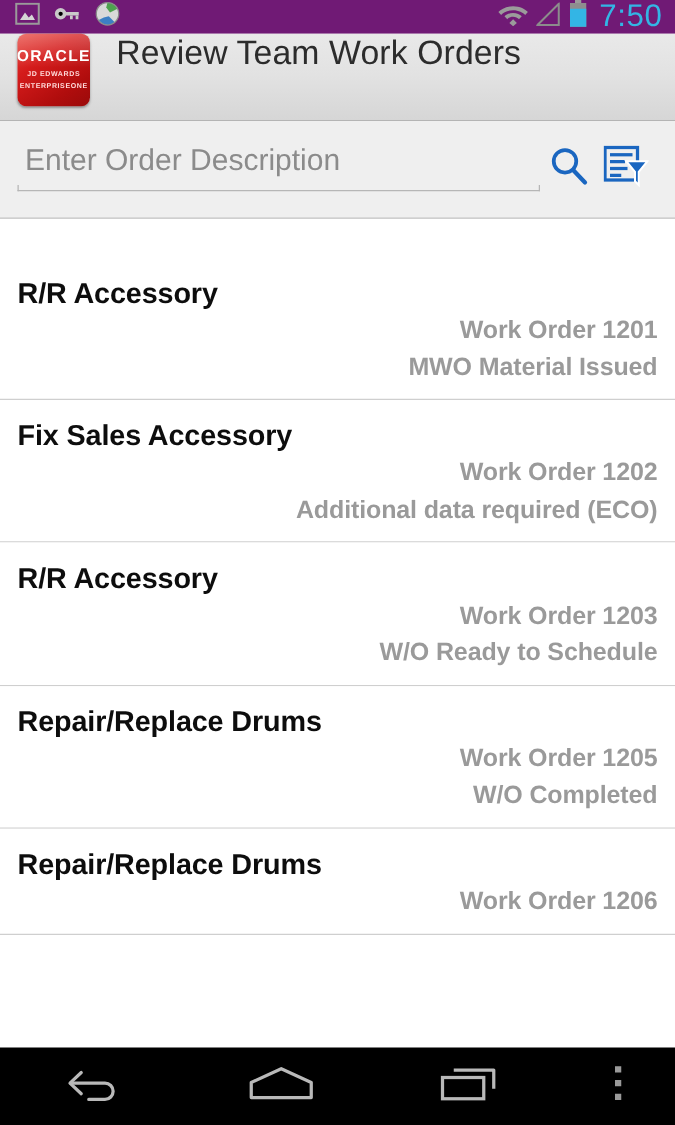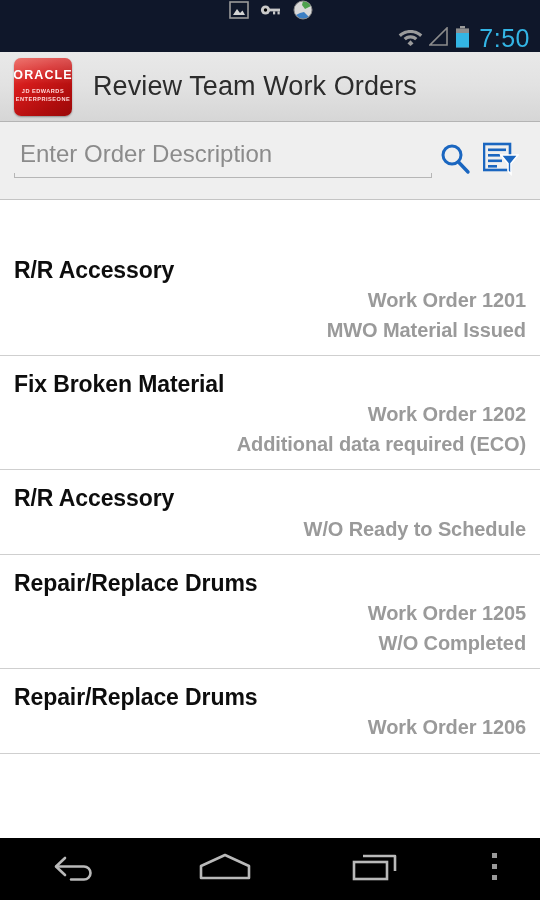--- a/index.html
+++ b/index.html
@@ -6,38 +6,37 @@
   html, body {
     width:540px; height:900px;
     background:#ffffff;
     font-family:"Liberation Sans", sans-serif;
     overflow:hidden;
   }
   #app { position:relative; width:540px; height:900px; }
 
   
   .statusbar {
-    height:52px; background:#0f172a;
+    height:27px; background:#701a75;
     display:flex; align-items:center;
     padding:0 10px 0 12px;
-    flex-direction:column;
   }
   .status-left { display:flex; align-items:center; gap:11px; }
   .status-right { margin-left:auto; display:flex; align-items:center; gap:6px; }
   .clock {
     color:#33b5e5; font-size:25px; letter-spacing:0.5px;
     font-family:"Liberation Sans", sans-serif; margin-left:3px;
   }
 
   
   .header {
     height:70px;
     background:linear-gradient(180deg,#e9e9e9 0%,#e2e2e2 48%,#d6d6d6 100%);
     border-bottom:1px solid #b4b4b4;
-    display:flex; align-items:center; padding-left:14px;
+    display:flex; align-items:flex-start; padding-left:14px;
   }
   .logo {
     width:58px; height:58px; border-radius:7px;
     background:linear-gradient(145deg,#e8443c 0%,#d41b1b 35%,#b00d0d 75%,#9a0a0a 100%);
     box-shadow:0 1px 2px rgba(0,0,0,.35);
     display:flex; flex-direction:column; align-items:center; justify-content:center;
     overflow:hidden; position:relative; flex:0 0 auto;
   }
   .logo:after{
     content:""; position:absolute; left:0; top:0; width:100%; height:46%;
@@ -77,21 +76,21 @@
     content:""; position:absolute; top:-4px; width:1px; height:5px; background:#b6b6b6;
   }
   .search-underline:before { left:0; }
   .search-underline:after  { right:0; }
   .icon-btn {
     flex:0 0 auto; display:flex; align-items:center; justify-content:center;
     width:46px; height:50px; cursor:pointer;
   }
 
   
-  .list { position:absolute; top:206px; left:0; right:0; bottom:62px; overflow:hidden; background:#fff;margin-top:36px; }
+  .list { position:absolute; top:206px; left:0; right:0; bottom:62px; overflow:hidden; background:#fff; }
   .row { padding:14px 14px 12px 14px; border-bottom:1px solid #cfcfcf; background:#fff; }
   .row-title {
     font-size:23px; font-weight:bold; color:#0d0d0d;
     line-height:1.22; letter-spacing:-0.1px;
   }
   .row-sub {
     font-size:20px; color:#9a9a9a; font-weight:bold;
     line-height:1.33; letter-spacing:-0.1px; margin-top:3px;text-align:right;
   }
 
@@ -199,27 +198,28 @@
 
   <div class="list">
 
     <div class="row">
       <div class="row-title">R/R Accessory</div>
       <div class="row-sub">Work Order 1201</div>
       <div class="row-sub">MWO Material Issued</div>
     </div>
 
     <div class="row">
-      <div class="row-title">Fix Broken Material</div>
+      <div class="row-title">Fix Sales Accessory</div>
       <div class="row-sub">Work Order 1202</div>
       <div class="row-sub">Additional data required (ECO)</div>
     </div>
 
     <div class="row">
       <div class="row-title">R/R Accessory</div>
+      <div class="row-sub">Work Order 1203</div>
       <div class="row-sub">W/O Ready to Schedule</div>
     </div>
 
 
     <div class="row">
       <div class="row-title">Repair/Replace Drums</div>
       <div class="row-sub">Work Order 1205</div>
       <div class="row-sub">W/O Completed</div>
     </div>
 

